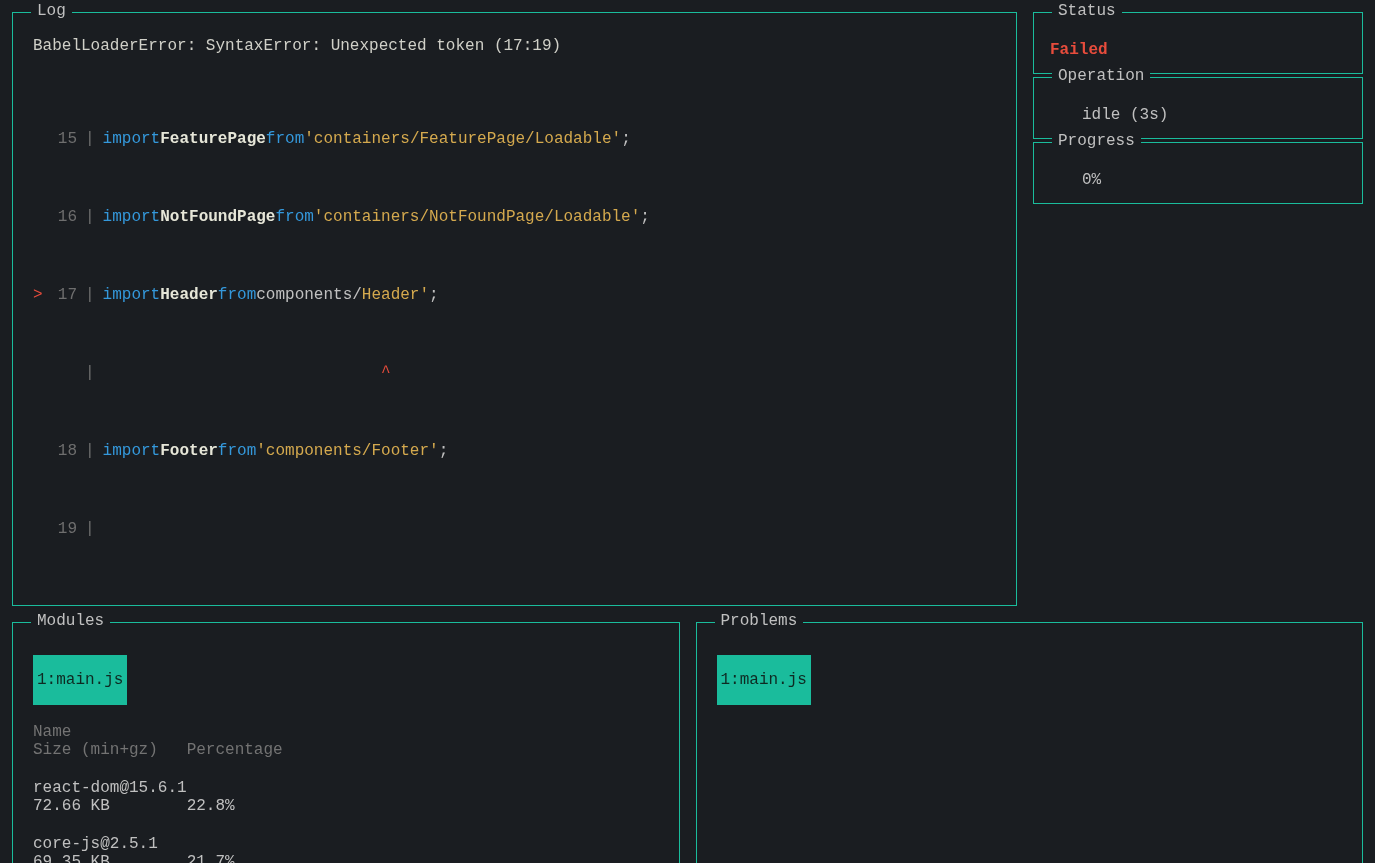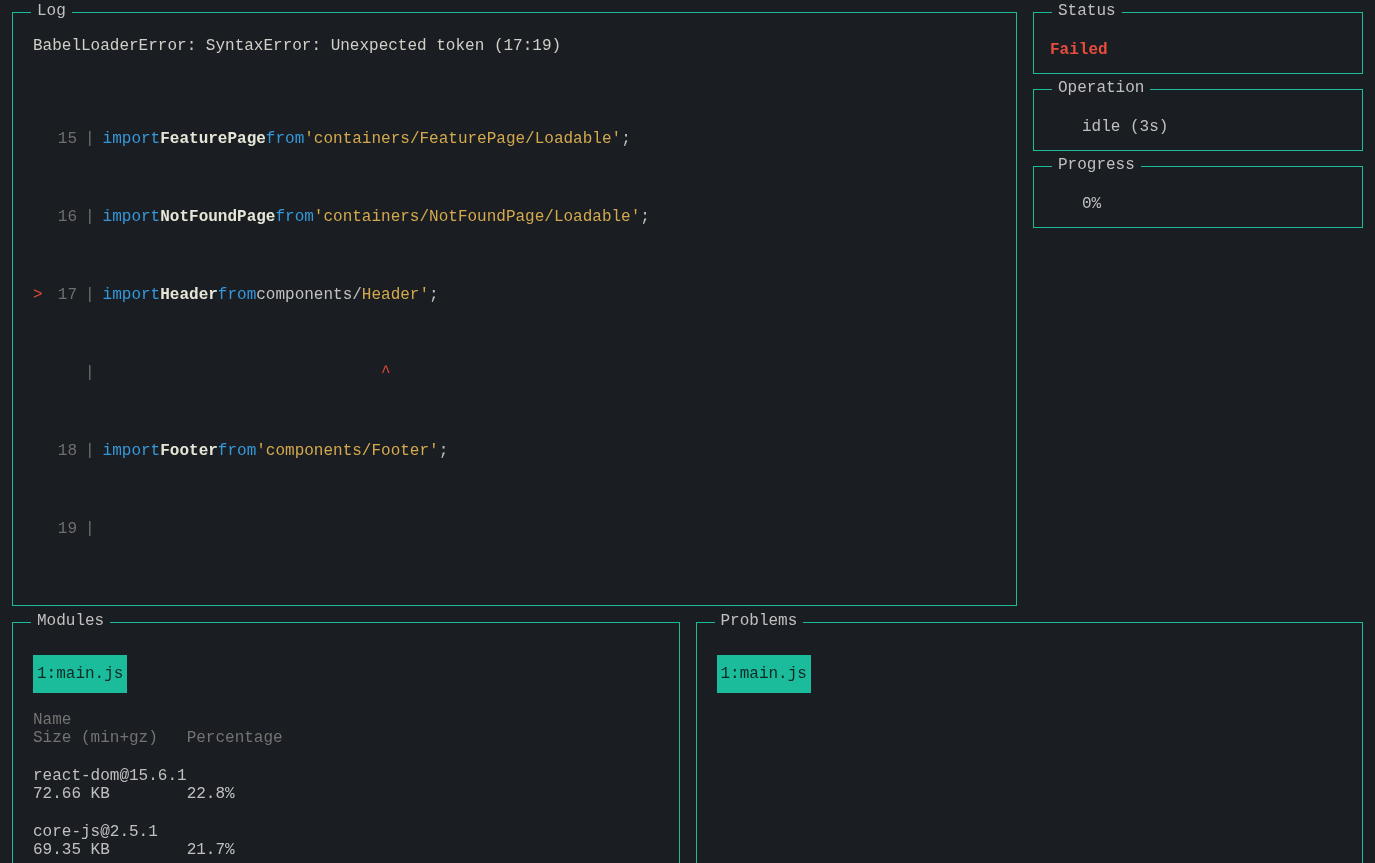--- a/index.html
+++ b/index.html
@@ -43,21 +43,21 @@
       grid-column: 1;
       grid-row: 1;
       padding-top: 24px;
       padding-bottom: 28px;
     }
     .side-panels {
       grid-column: 2;
       grid-row: 1;
       display: flex;
       flex-direction: column;
-      gap: 15px;
+      gap: 3px;
     }
     .side-panel {
       border: 1px solid #1abc9c;
       position: relative;
       padding: 18px 16px 14px 16px;
       background: #1a1d21;
     }
     .bottom-row {
       grid-column: 1 / 3;
       grid-row: 2;
@@ -121,21 +121,21 @@
       color: #e74c3c;
       font-weight: bold;
     }
     .status-text {
       color: #c0c0c0;
       margin-left: 32px;
     }
     .badge {
       background: #1abc9c;
       color: #0e2a22;
-      padding: 10px 4px;
+      padding: 16px 4px;
       display: inline-block;
       font-weight: normal;
       margin-bottom: 18px;
     }
     .modules-content {
       padding-top: 14px;
     }
     .module-header {
       color: #737373;
       margin-bottom: 20px;

